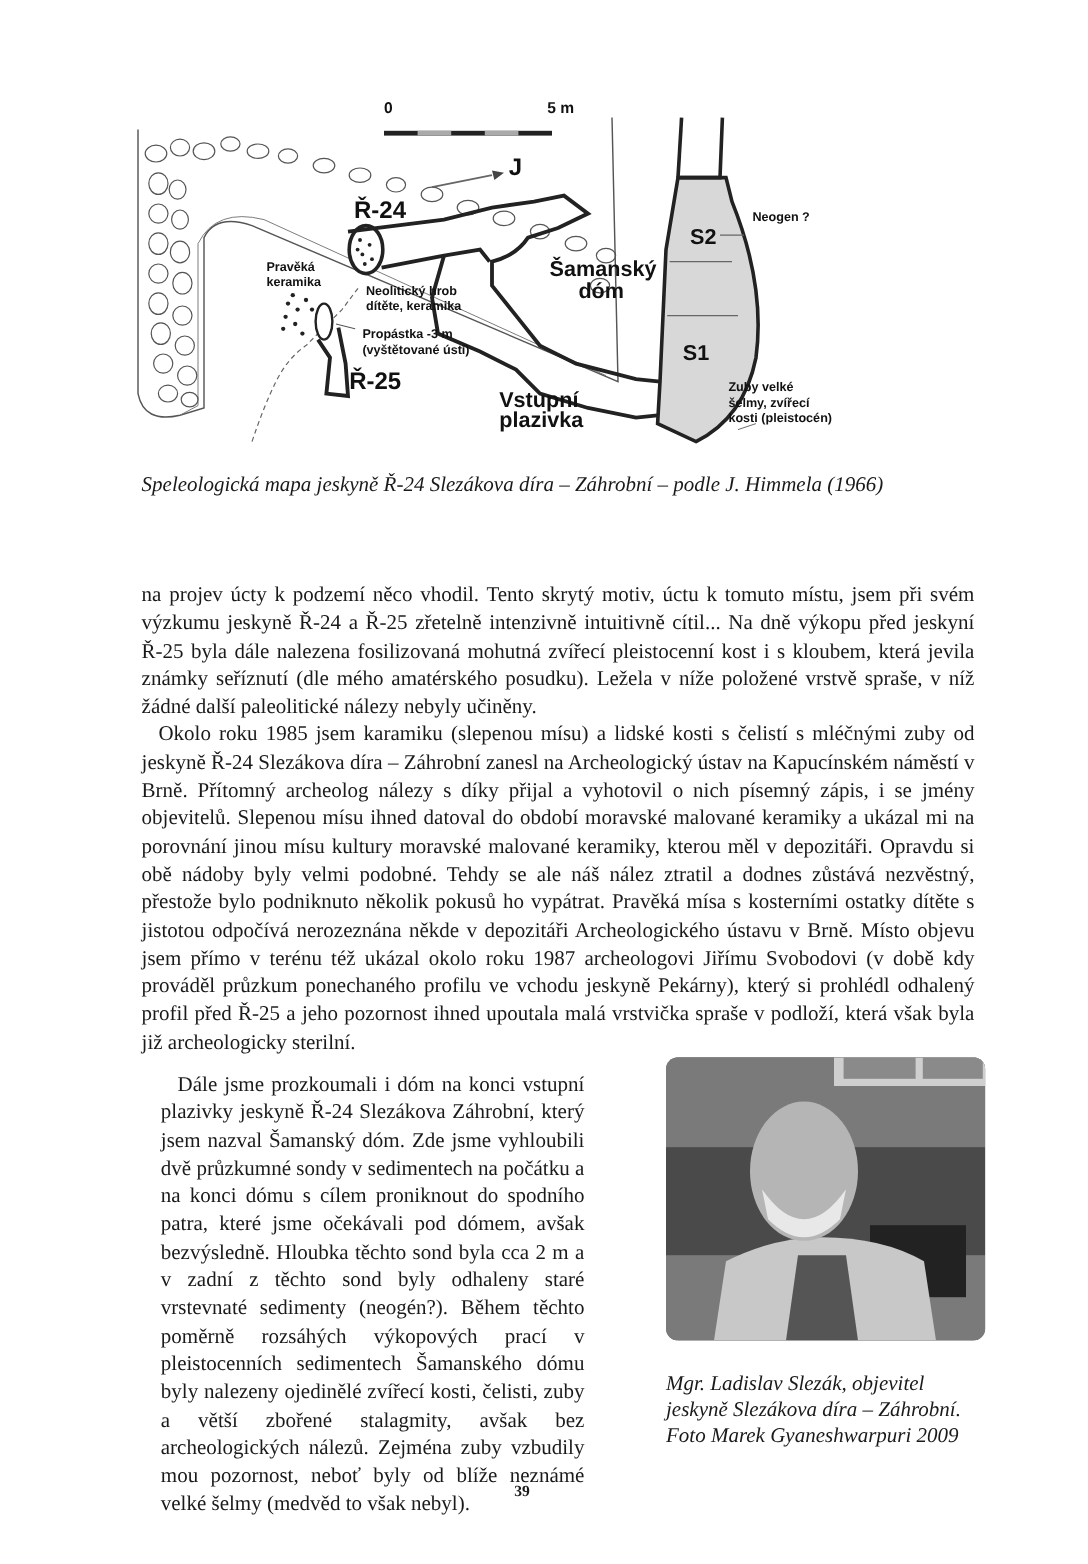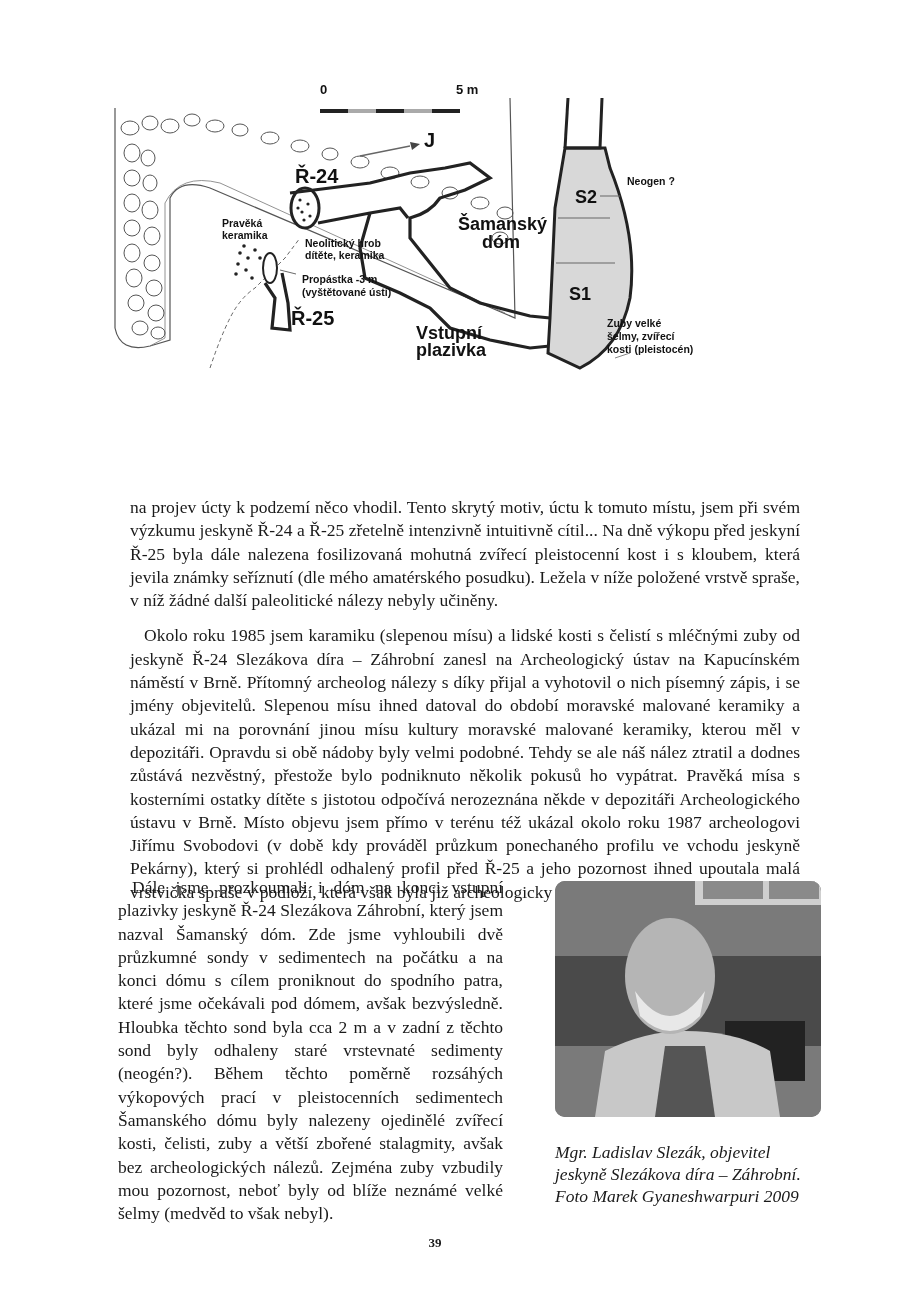--- a/index.html
+++ b/index.html
@@ -10,25 +10,25 @@
   .map-label { position: absolute; font-family: "Liberation Sans", "DejaVu Sans", sans-serif;
                font-weight: bold; color: #111; white-space: nowrap; line-height: 1.05; }
   .lbl-big { font-size: 20px; }
   .lbl-med { font-size: 18px; text-align: right; }
   .lbl-small { font-size: 10.5px; }
   .lbl-scale { font-size: 13px; }
   .caption-top { position: absolute; left: 118px; top: 392px; width: 690px;
                  font-style: italic; font-size: 17.5px; line-height: 22px; }
   .body-full { position: absolute; left: 118px; top: 484px; width: 694px;
                font-size: 17.5px; line-height: 23.3px; text-align: justify; }
-  .body-full p { margin: 12px; }
+  .body-full p { margin: 0; }
   .body-full p.indent { text-indent: 14px; }
   .body-col { position: absolute; left: 118px; top: 876px; width: 385px;
               font-size: 17.5px; line-height: 23.3px; text-align: justify; }
-  .body-col p { margin: 0; text-indent: 14px; }
+  .body-col p { margin: 16px; text-indent: 14px; }
   .photo { position: absolute; left: 555px; top: 881px; width: 266px; height: 236px;
            border-radius: 10px; overflow: hidden; background: #6d6d6d; }
   .photo svg { width: 100%; height: 100%; display: block; }
   .caption-photo { position: absolute; left: 555px; top: 1141px; width: 280px;
                    font-style: italic; font-size: 17.5px; line-height: 22px; }
   .caption-photo div { white-space: nowrap; }
   .page-num { position: absolute; left: 0; width: 870px; top: 1235px; text-align: center;
               font-weight: bold; font-size: 13px; }
 </style>
 </head>
@@ -137,20 +137,21 @@
   <div class="map-label lbl-med" style="left:372px; top:155px;">dóm</div>
   <div class="map-label lbl-med" style="left:465px; top:110px;">S2</div>
   <div class="map-label lbl-med" style="left:459px; top:207px;">S1</div>
   <div class="map-label lbl-small" style="left:517px; top:98px;">Neogen ?</div>
   <div class="map-label lbl-small" style="left:497px; top:240px;">Zuby velké</div>
   <div class="map-label lbl-small" style="left:497px; top:253px;">šelmy, zvířecí</div>
   <div class="map-label lbl-small" style="left:497px; top:266px;">kosti (pleistocén)</div>
 </div>
 
 <div class="caption-top">
+  <div>Speleologická mapa jeskyně Ř-24 Slezákova díra – Záhrobní – podle J. Himmela (1966)</div>
 </div>
 
 <div class="body-full">
   <p>na projev úcty k podzemí něco vhodil. Tento skrytý motiv, úctu k tomuto místu, jsem při svém výzkumu jeskyně Ř-24 a Ř-25 zřetelně intenzivně intuitivně cítil... Na dně výkopu před jeskyní Ř-25 byla dále nalezena fosilizovaná mohutná zvířecí pleistocenní kost i s kloubem, která jevila známky seříznutí (dle mého amatérského posudku). Ležela v níže položené vrstvě spraše, v níž žádné další paleolitické nálezy nebyly učiněny.</p>
   <p class="indent">Okolo roku 1985 jsem karamiku (slepenou mísu) a lidské kosti s čelistí s mléčnými zuby od jeskyně Ř-24 Slezákova díra – Záhrobní zanesl na Archeologický ústav na Kapucínském náměstí v Brně. Přítomný archeolog nálezy s díky přijal a vyhotovil o nich písemný zápis, i se jmény objevitelů. Slepenou mísu ihned datoval do období moravské malované keramiky a ukázal mi na porovnání jinou mísu kultury moravské malované keramiky, kterou měl v depozitáři. Opravdu si obě nádoby byly velmi podobné. Tehdy se ale náš nález ztratil a dodnes zůstává nezvěstný, přestože bylo podniknuto několik pokusů ho vypátrat. Pravěká mísa s kosterními ostatky dítěte s jistotou odpočívá nerozeznána někde v depozitáři Archeologického ústavu v Brně. Místo objevu jsem přímo v terénu též ukázal okolo roku 1987 archeologovi Jiřímu Svobodovi (v době kdy prováděl průzkum ponechaného profilu ve vchodu jeskyně Pekárny), který si prohlédl odhalený profil před Ř-25 a jeho pozornost ihned upoutala malá vrstvička spraše v podloží, která však byla již archeologicky sterilní.</p>
 </div>
 
 <div class="body-col">
   <p>Dále jsme prozkoumali i dóm na konci vstupní plazivky jeskyně Ř-24 Slezákova Záhrobní, který jsem nazval Šamanský dóm. Zde jsme vyhloubili dvě průzkumné sondy v sedimentech na počátku a na konci dómu s cílem proniknout do spodního patra, které jsme očekávali pod dómem, avšak bezvýsledně. Hloubka těchto sond byla cca 2 m a v zadní z těchto sond byly odhaleny staré vrstevnaté sedimenty (neogén?). Během těchto poměrně rozsáhých výkopových prací v pleistocenních sedimentech Šamanského dómu byly nalezeny ojedinělé zvířecí kosti, čelisti, zuby a větší zbořené stalagmity, avšak bez archeologických nálezů. Zejména zuby vzbudily mou pozornost, neboť byly od blíže neznámé velké šelmy (medvěd to však nebyl).</p>
 </div>

